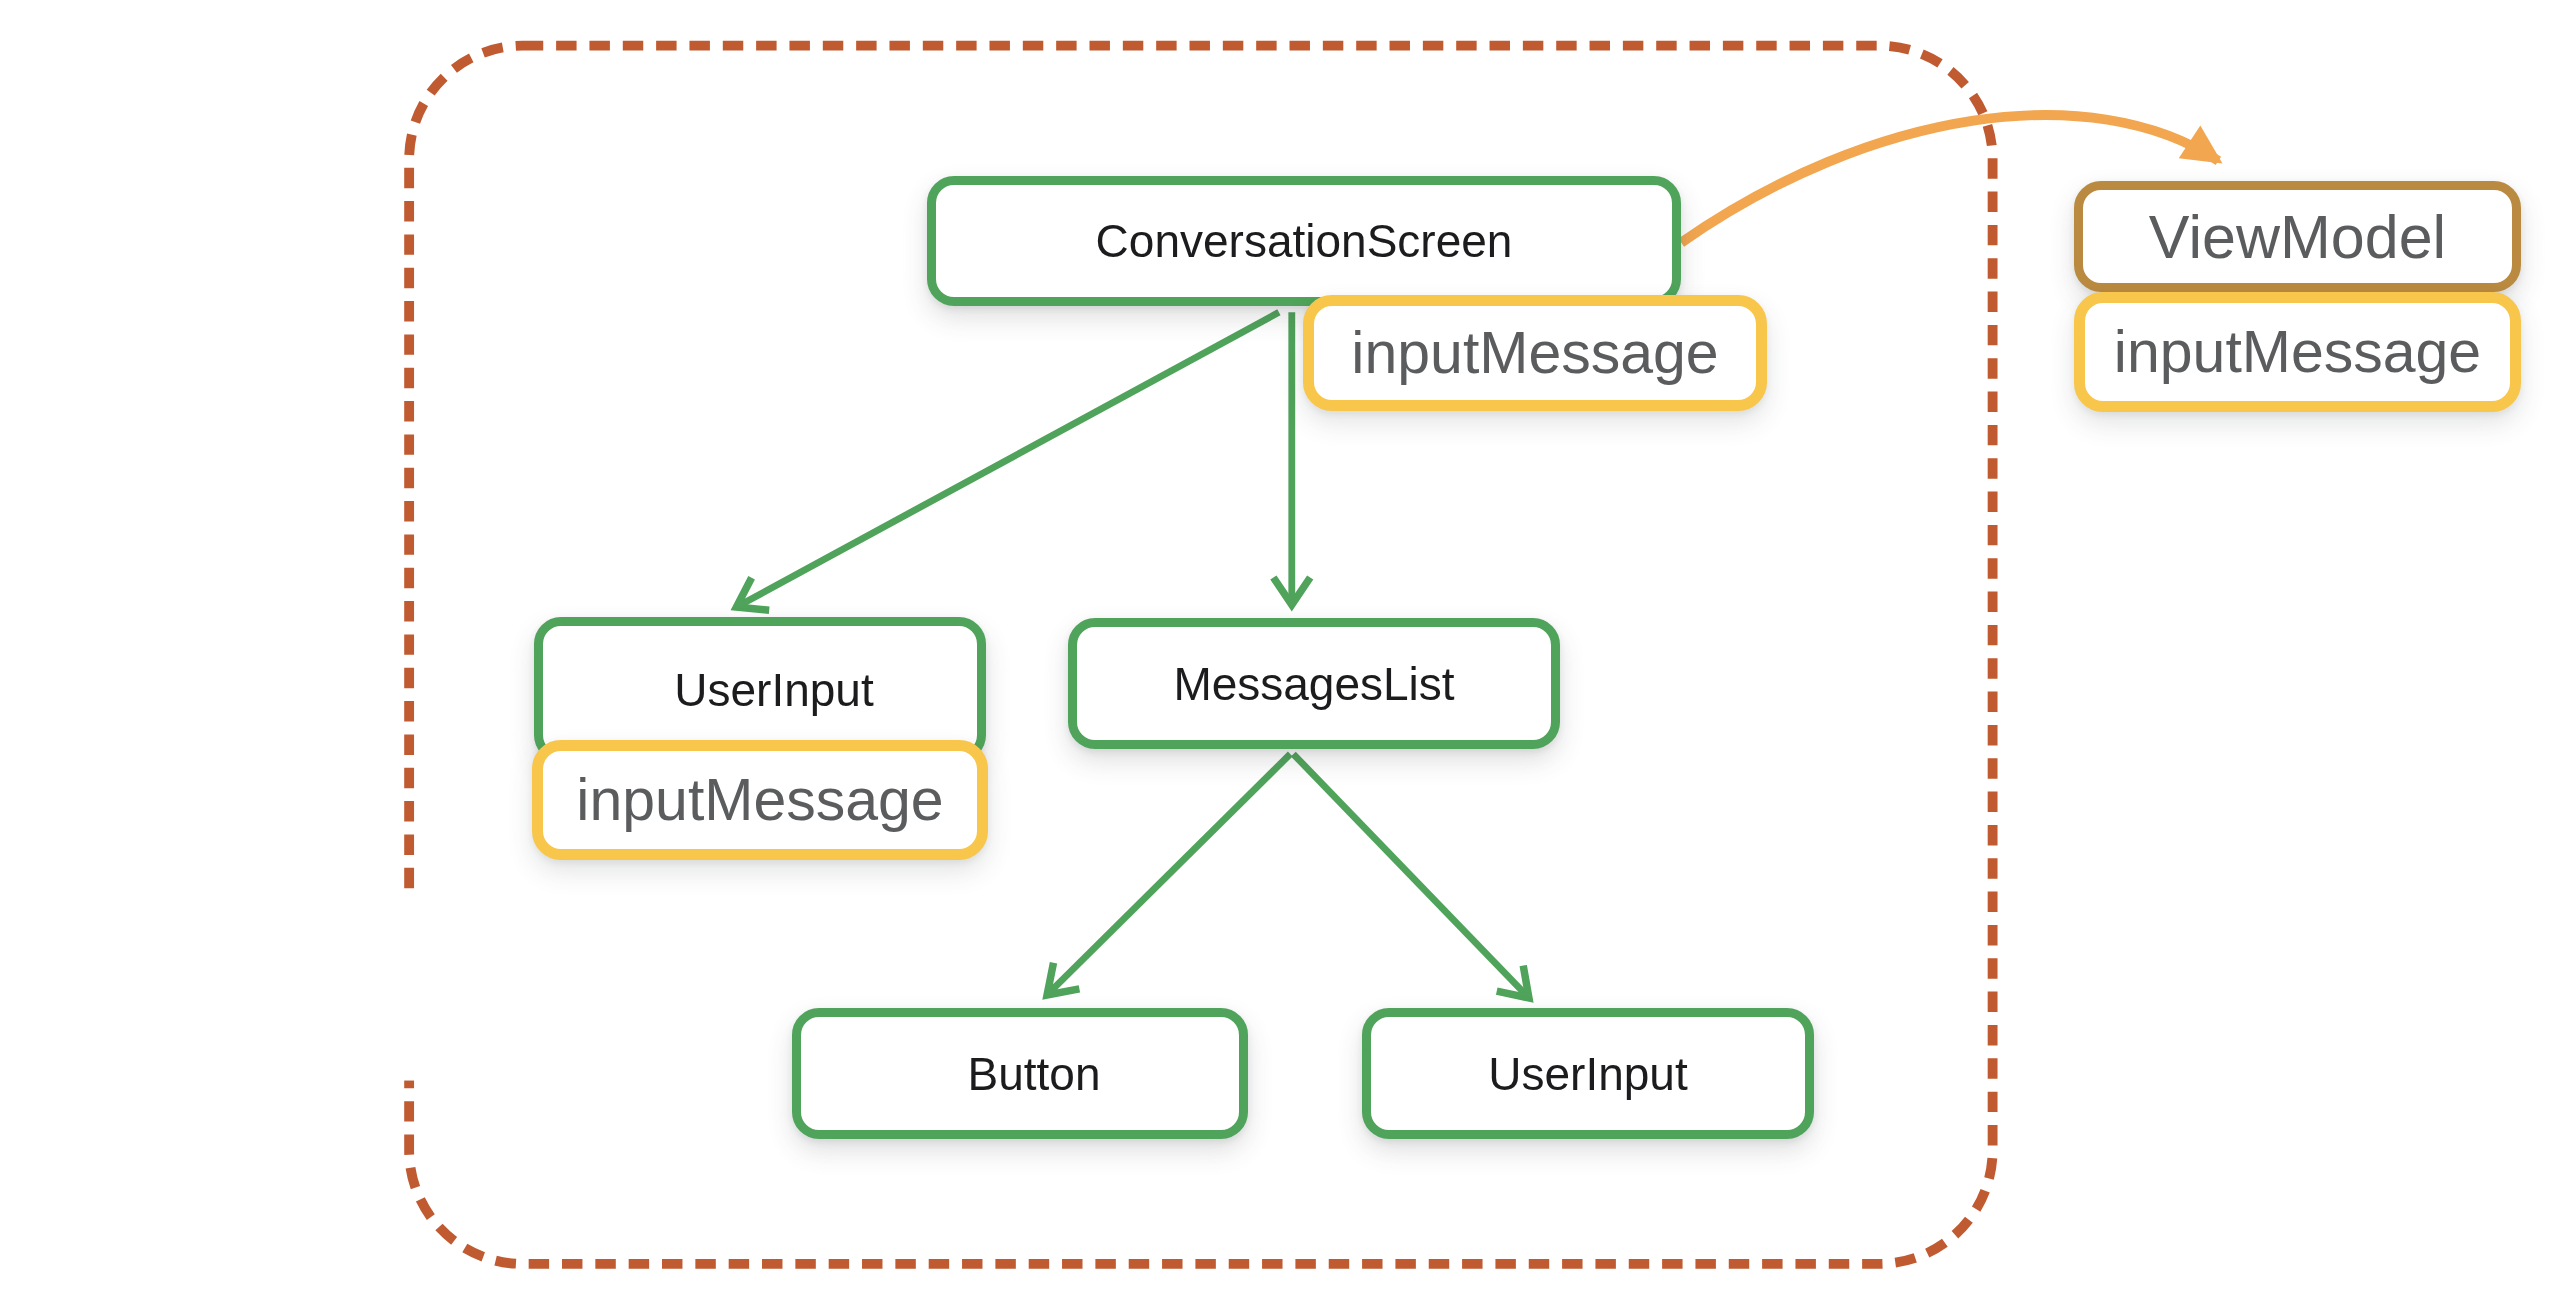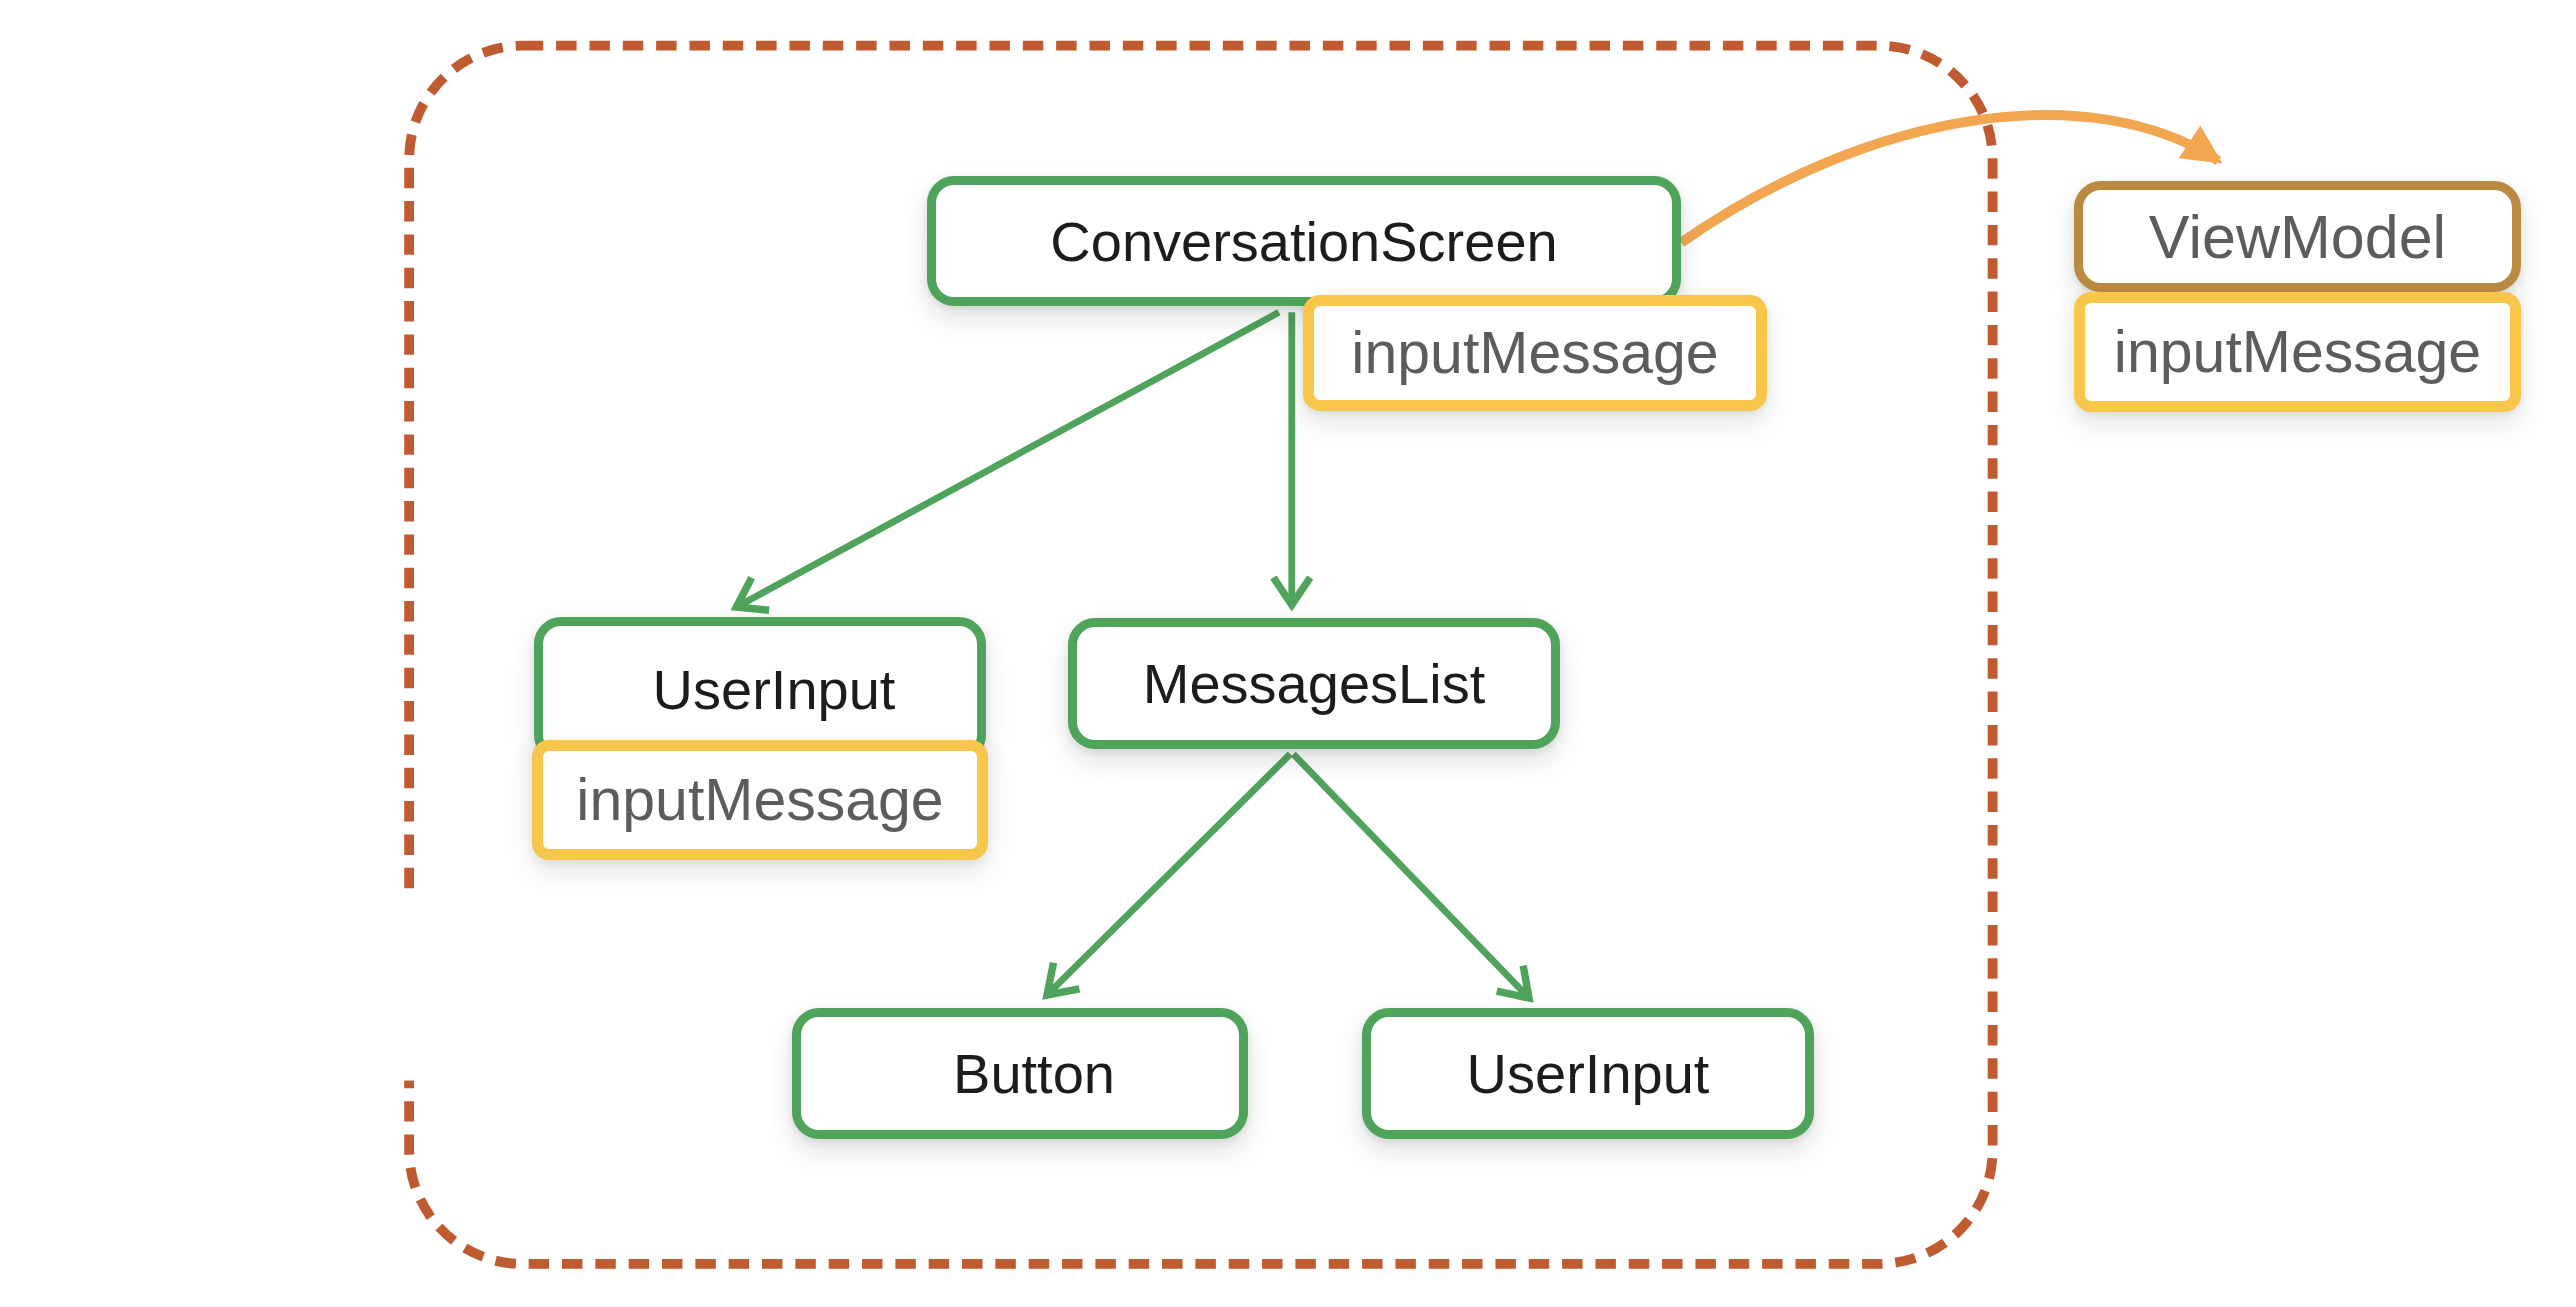--- a/index.html
+++ b/index.html
@@ -27,29 +27,29 @@
   .edge{stroke:var(--green);stroke-width:9;fill:none;}
   .edge-orange{stroke:var(--orange);stroke-width:13;fill:none;}
   .head-green{stroke:var(--green);fill:none;}
   .head-orange{fill:var(--orange);}
   .node{
     position:absolute;z-index:2;
     background:#fff;
     border:9.8px solid var(--green);
     border-radius:27px;
     display:flex;align-items:center;justify-content:center;
-    font-size:56px;color:var(--black-text);
+    font-size:46px;color:var(--black-text);
     box-shadow:0 12px 26px rgba(60,64,67,.16), 0 2.3px 6px rgba(60,64,67,.10);
   }
   .node.vm{border-color:var(--brown);color:var(--gray-text);font-size:61px;}
   .state{
     position:absolute;z-index:3;
     background:#fff;
     border:11.4px solid var(--yellow);
-    border-radius:17px;
+    border-radius:29px;
     display:flex;align-items:center;justify-content:center;
     font-size:59px;color:var(--gray-text);
     box-shadow:0 12px 26px rgba(60,64,67,.14), 0 2.3px 6px rgba(60,64,67,.08);
   }
   .title{
     position:absolute;z-index:4;
     left:62px;top:939px;
     font-size:76px;font-weight:bold;
     color:var(--title);
     letter-spacing:-0.8px;

